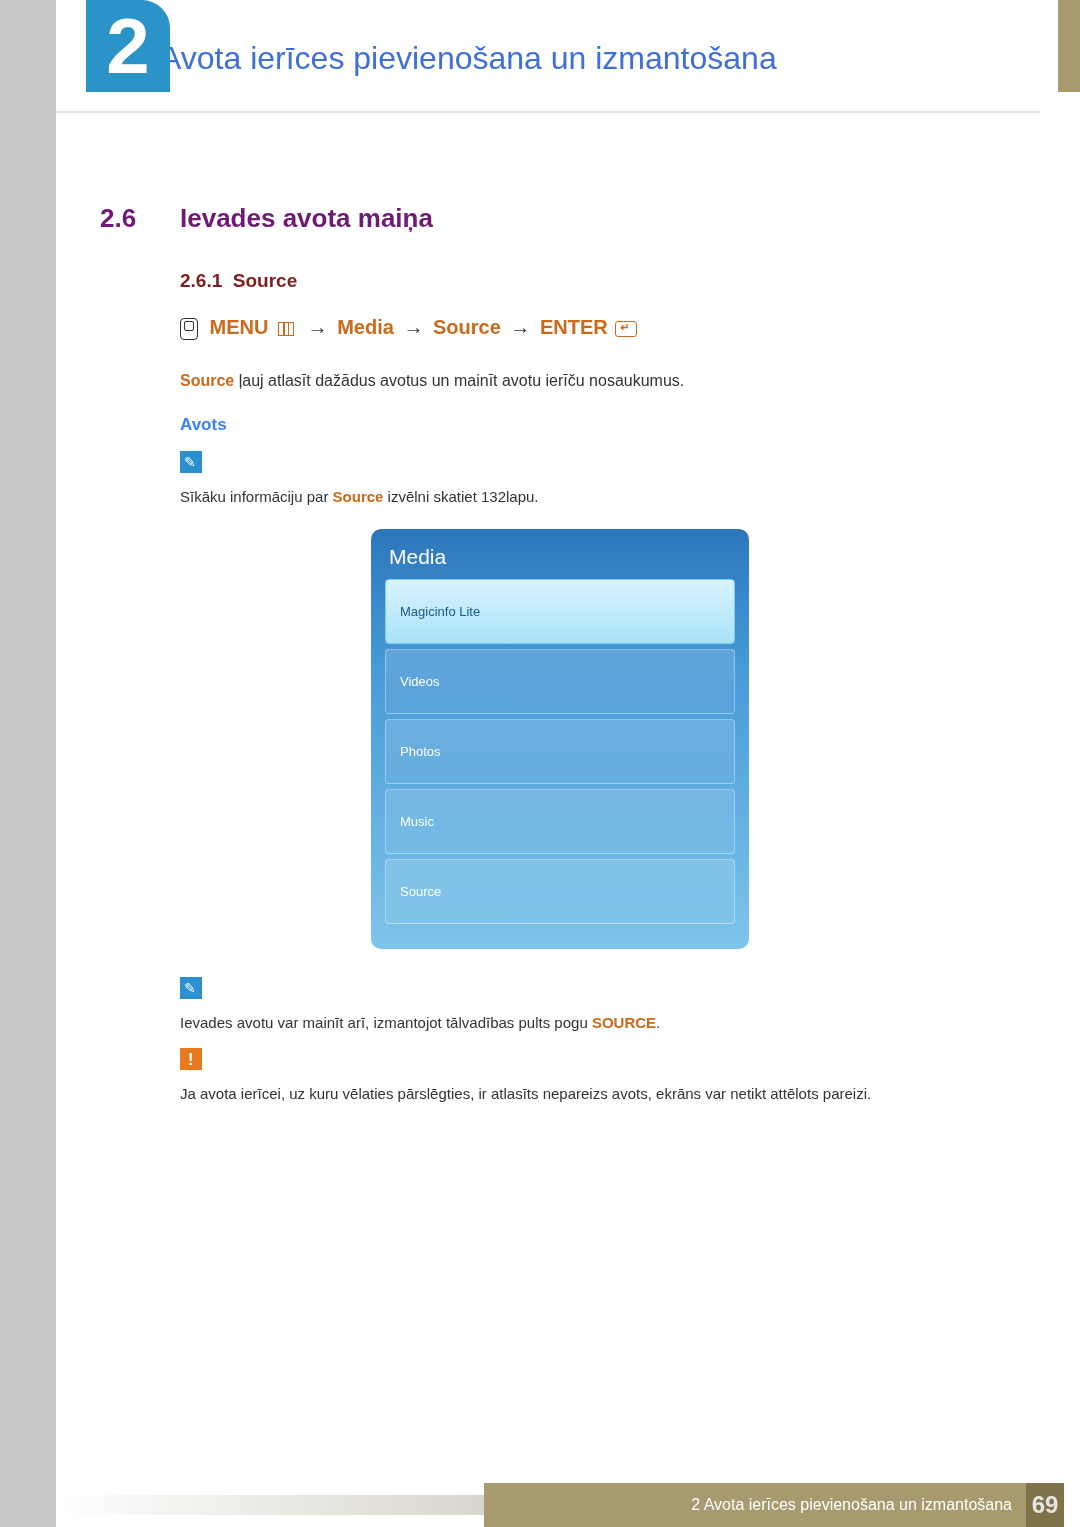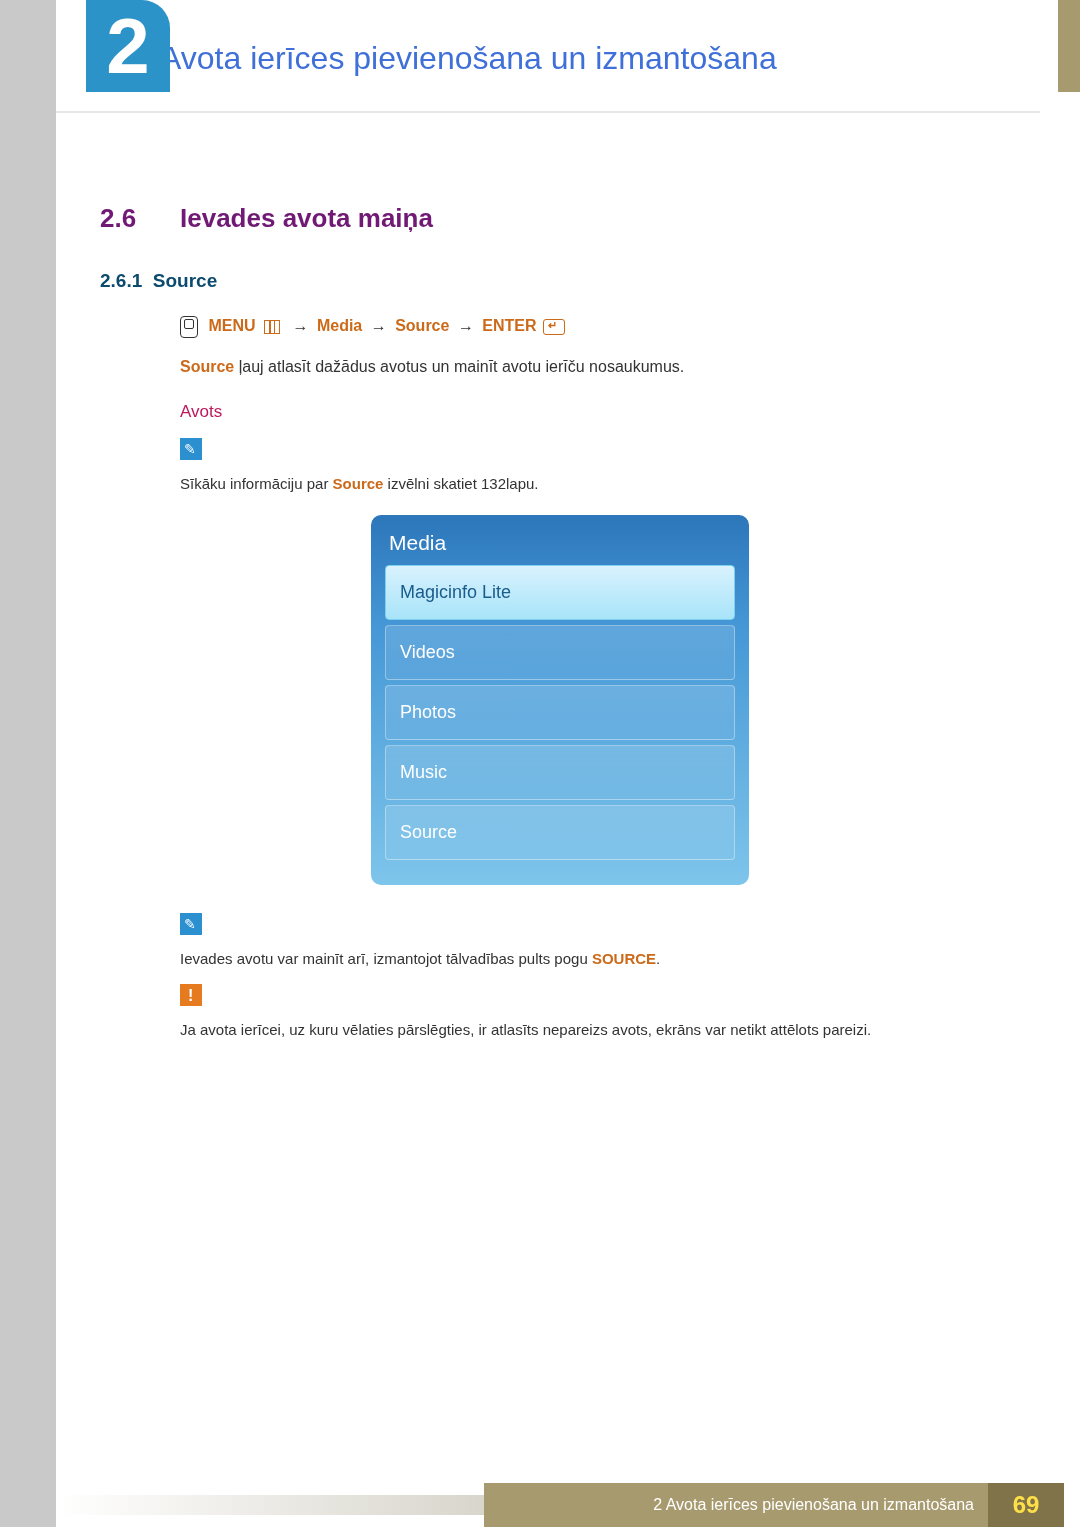--- a/index.html
+++ b/index.html
@@ -78,29 +78,30 @@
     color: #701a75;
     font-weight: bold;
     margin-bottom: 36px;
   }
   .section-num {
     display: inline-block;
     width: 80px;
   }
   .sub-heading {
     font-size: 19px;
-    color: #0c4a6e;
-    font-weight: bold;
+    color: #7f1d1d;
+    font-weight: bold;
+    margin-left: 80px;
     margin-bottom: 24px;
   }
   .breadcrumb {
     margin-left: 80px;
-    font-size: 16px;
-    font-weight: bold;
-    margin-bottom: 16px;
+    font-size: 20px;
+    font-weight: bold;
+    margin-bottom: 28px;
   }
   .breadcrumb .nav-orange {
     color: #cc6a1a;
   }
   .breadcrumb .arrow {
     color: #333;
     font-weight: normal;
     margin: 0 4px;
   }
   .remote-icon {
@@ -166,22 +167,22 @@
     color: #333;
     margin-bottom: 22px;
   }
   .orange-bold {
     color: #cc6a1a;
     font-weight: bold;
   }
   .subsubheading {
     margin-left: 80px;
     font-size: 17px;
-    color: #be185d;
-    font-weight: normal;
+    color: #3b82f6;
+    font-weight: bold;
     margin-bottom: 16px;
   }
   .note-row {
     margin-left: 80px;
     display: flex;
     align-items: flex-start;
     gap: 12px;
     font-size: 15px;
     margin-bottom: 14px;
     line-height: 1.55;
@@ -225,23 +226,23 @@
   }
   .ui-title {
     color: #fff;
     font-size: 21px;
     margin-bottom: 10px;
     padding-left: 4px;
     padding-top: 4px;
   }
   .ui-item {
     border-radius: 4px;
-    padding: 16px 14px;
+    padding: 24px 14px;
     margin-bottom: 5px;
-    font-size: 18px;
+    font-size: 13px;
     border: 1px solid rgba(255,255,255,0.35);
   }
   .ui-item.selected {
     background: linear-gradient(to bottom, #d9f2fe, #a8e4f9);
     color: #1a5c8c;
     border: 1px solid #7dd0ef;
   }
   .ui-item.normal {
     background: linear-gradient(to bottom, rgba(255,255,255,0.15), rgba(255,255,255,0.05));
     color: #fff;
@@ -265,23 +266,23 @@
     flex: 1;
     background: #a89a6f;
     color: #fff;
     font-size: 16px;
     display: flex;
     align-items: center;
     justify-content: flex-end;
     padding-right: 14px;
   }
   .footer-page {
-    width: 76px;
+    width: 38px;
     background: #807349;
-    color: #fde047;
+    color: #e5e5e5;
     font-size: 24px;
     font-weight: bold;
     display: flex;
     align-items: center;
     justify-content: center;
   }
   .footer-gradient {
     position: absolute;
     left: 56px;
     right: 580px;

